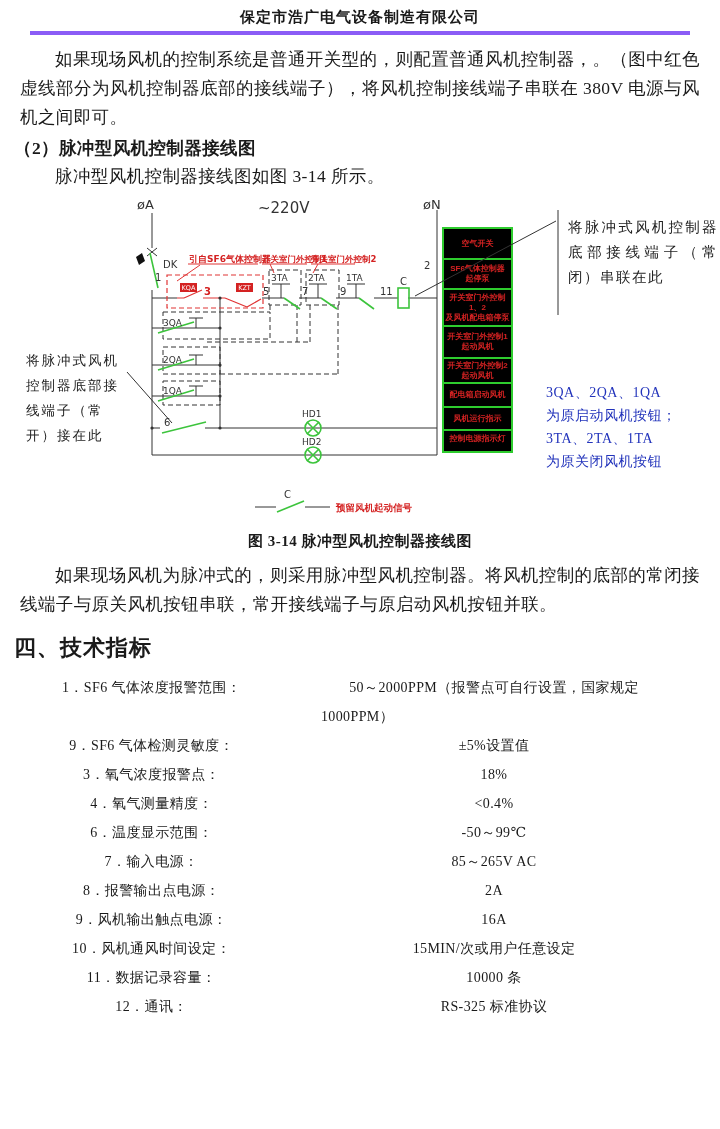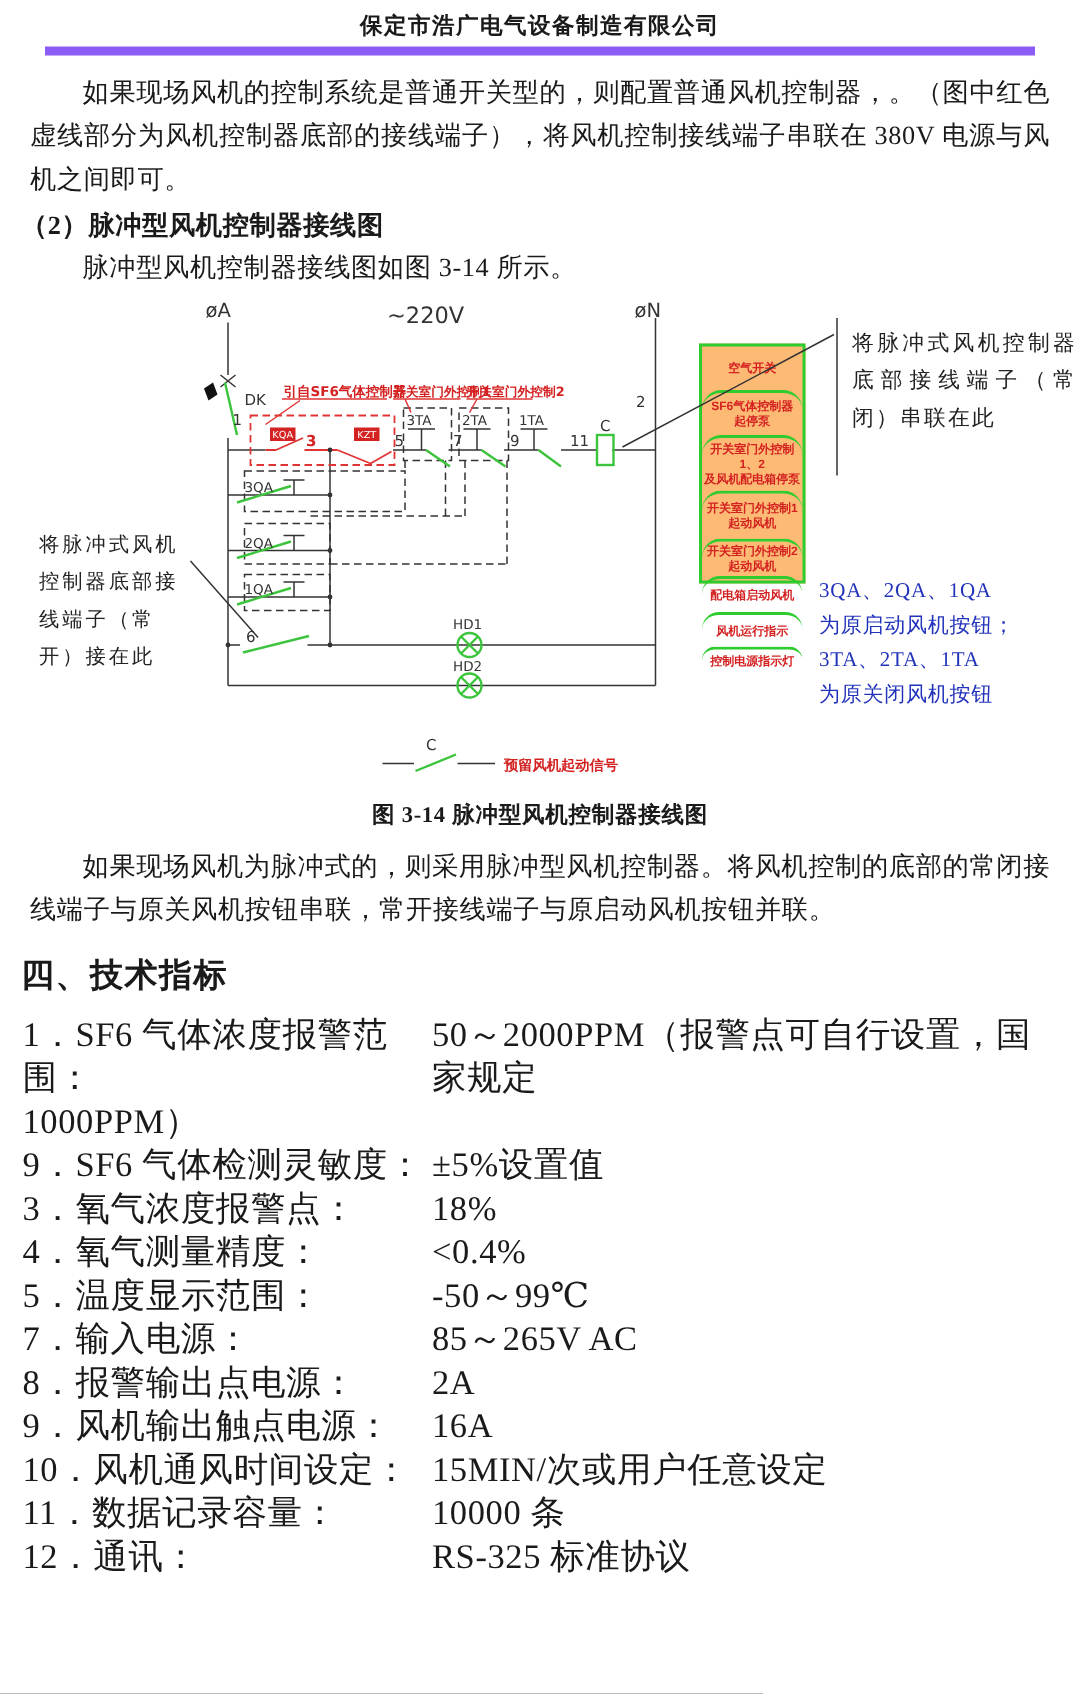--- a/index.html
+++ b/index.html
@@ -8,21 +8,21 @@
     width:720px;height:1129px;
     background:#fff;
     margin:0 auto;
     font-family:"Liberation Serif","DejaVu Serif",serif;
     color:#1a1a1a;
     overflow:hidden;
   }
   .header{
     margin:0 30px;
     padding-top:8px;
-    border-bottom:6px solid #8b5cf6;
+    border-bottom:4px solid #8b5cf6;
     padding-bottom:4px;
   }
   .company{
     text-align:center;
     font-weight:bold;
     font-size:15px;
     letter-spacing:1px;
   }
   .para{
     margin:10px 20px 0 20px;
@@ -39,38 +39,38 @@
     letter-spacing:0.4px;
   }
   .figref{ margin-top:2px; }
   .diagram{
     position:relative;
     width:720px;height:335px;
     margin-top:4px;
   }
   .diagram svg{ position:absolute; left:0; top:0; }
   .gbox{
-    position:absolute; left:466px; top:32px;
-    width:71px; height:160px;
+    position:absolute; left:442px; top:32px;
+    width:71px; height:226px;
     border:2px solid #2ecc2e;
     box-sizing:border-box;
     display:flex; flex-direction:column;
-    background:#fdba74;
+    background:#000000;
   }
   .gcell{
     flex:0 0 auto;
     display:flex; align-items:center; justify-content:center;
     text-align:center;
     color:#d42222; font-weight:bold;
     font-size:8px; line-height:10px;
     white-space:pre-line;
     box-sizing:border-box;
     font-family:"Liberation Sans","DejaVu Sans",sans-serif;
   }
-  .gcell + .gcell{ border-top:2px solid #2ecc2e;border-radius:13px; }
+  .gcell + .gcell{ border-top:2px solid #2ecc2e; }
   .note-right{
     position:absolute; left:568px; top:20px; width:150px;
     font-size:14.5px; line-height:25px; letter-spacing:1.5px;
     color:#222; text-align:justify;
   }
   .note-left{
     position:absolute; left:26px; top:153px; width:102px;
     font-size:13.5px; line-height:25px; letter-spacing:2px;
     color:#222;
   }
@@ -80,21 +80,21 @@
     color:#2233bb; white-space:pre-line; letter-spacing:0.5px;
   }
   .caption{
     text-align:center; font-weight:bold; font-size:15px;
     margin-top:2px; letter-spacing:0.5px;
   }
   .section-title{
     margin:14px 20px 0 14px;
     font-size:22px; font-weight:bold; letter-spacing:1px;font-family:Liberation Mono, monospace;
   }
-  .specs{ margin:10px 20px 0 15px; font-size:23px; }
+  .specs{ margin:10px 20px 0 15px; font-size:14px;text-align:center; }
   .spec-row{ display:flex; line-height:29px; }
   .spec-label{ flex:0 0 273px; letter-spacing:0.4px; }
   .spec-value{ flex:1; letter-spacing:0.4px; }
   .spec-cont{ line-height:29px; letter-spacing:0.4px; }
   .footer{
     position:absolute; left:0; top:1082px; width:100%;
     text-align:center; font-size:12.5px; color:#222; letter-spacing:1px;
   }
   .svgtxt{ font-family:"DejaVu Sans","Liberation Sans",sans-serif; }
 </style>
@@ -262,21 +262,21 @@
       </div>
     <div class="spec-row">
         <span class="spec-label">3．氧气浓度报警点：</span>
         <span class="spec-value">18%</span>
       </div>
     <div class="spec-row">
         <span class="spec-label">4．氧气测量精度：</span>
         <span class="spec-value">&lt;0.4%</span>
       </div>
     <div class="spec-row">
-        <span class="spec-label">5．温度显示范围：</span>
+        <span class="spec-label">6．温度显示范围：</span>
         <span class="spec-value">-50～99℃</span>
       </div>
     <div class="spec-row">
         <span class="spec-label">7．输入电源：</span>
         <span class="spec-value">85～265V AC</span>
       </div>
     <div class="spec-row">
         <span class="spec-label">8．报警输出点电源：</span>
         <span class="spec-value">2A</span>
       </div>

